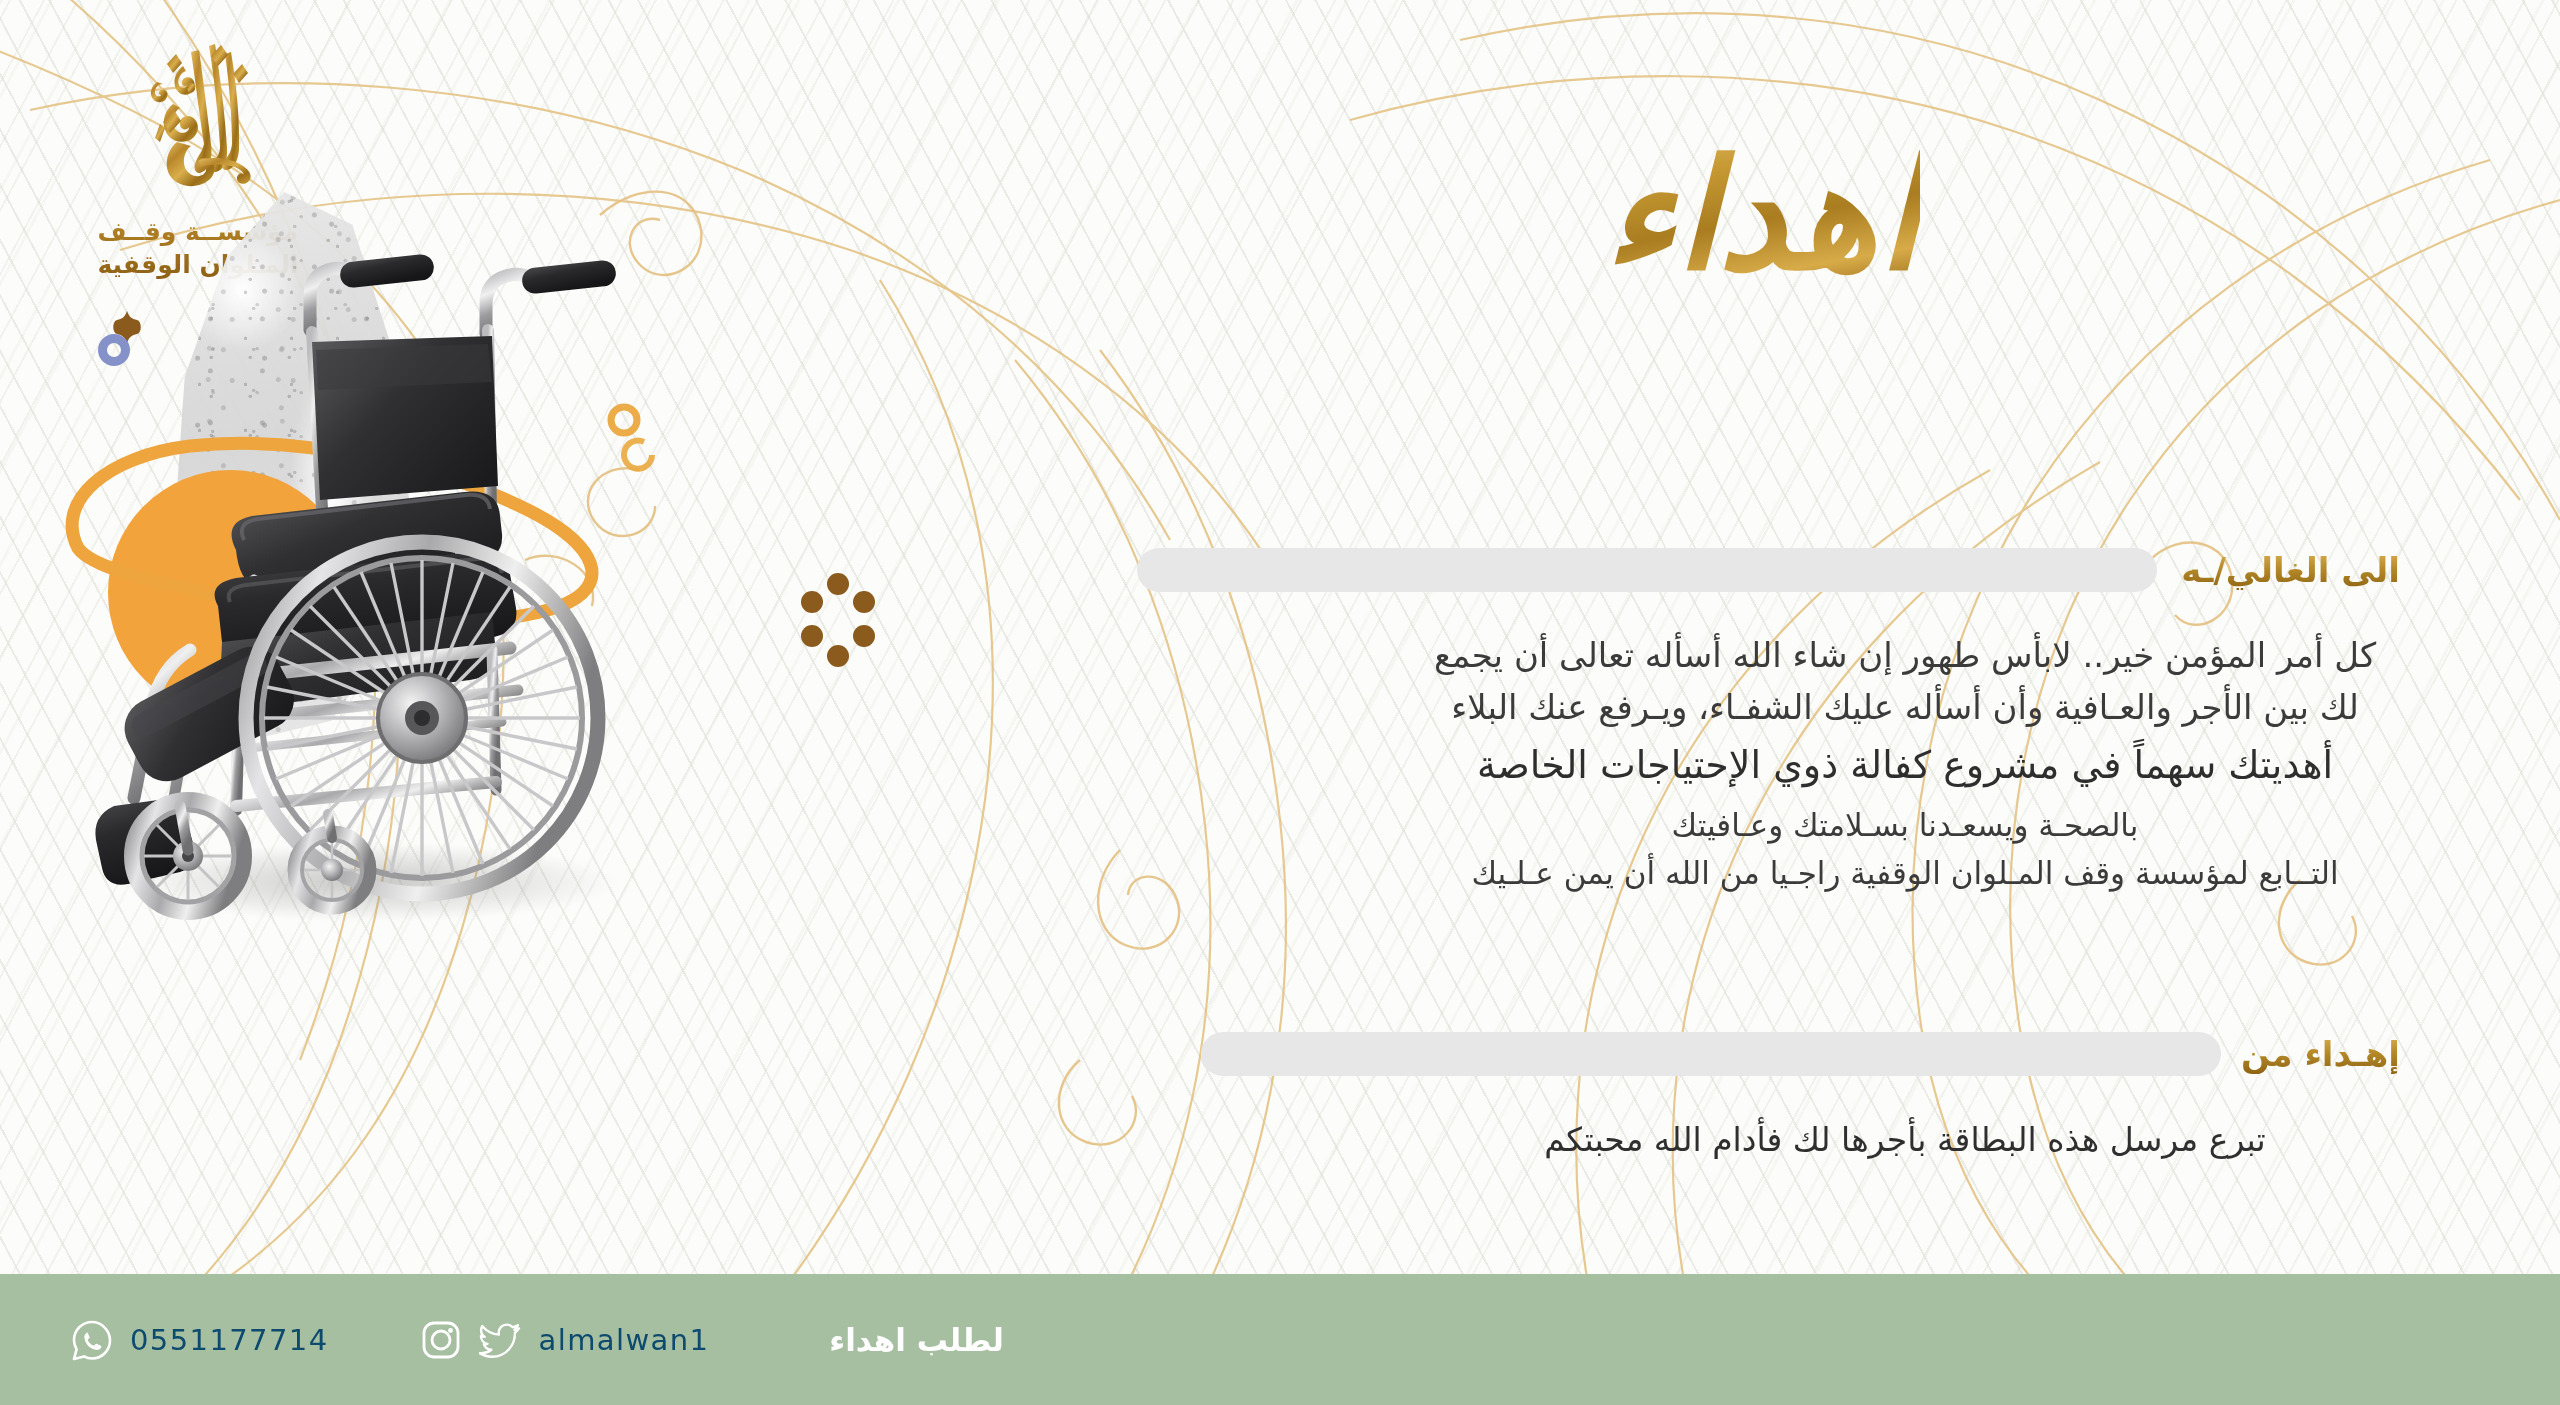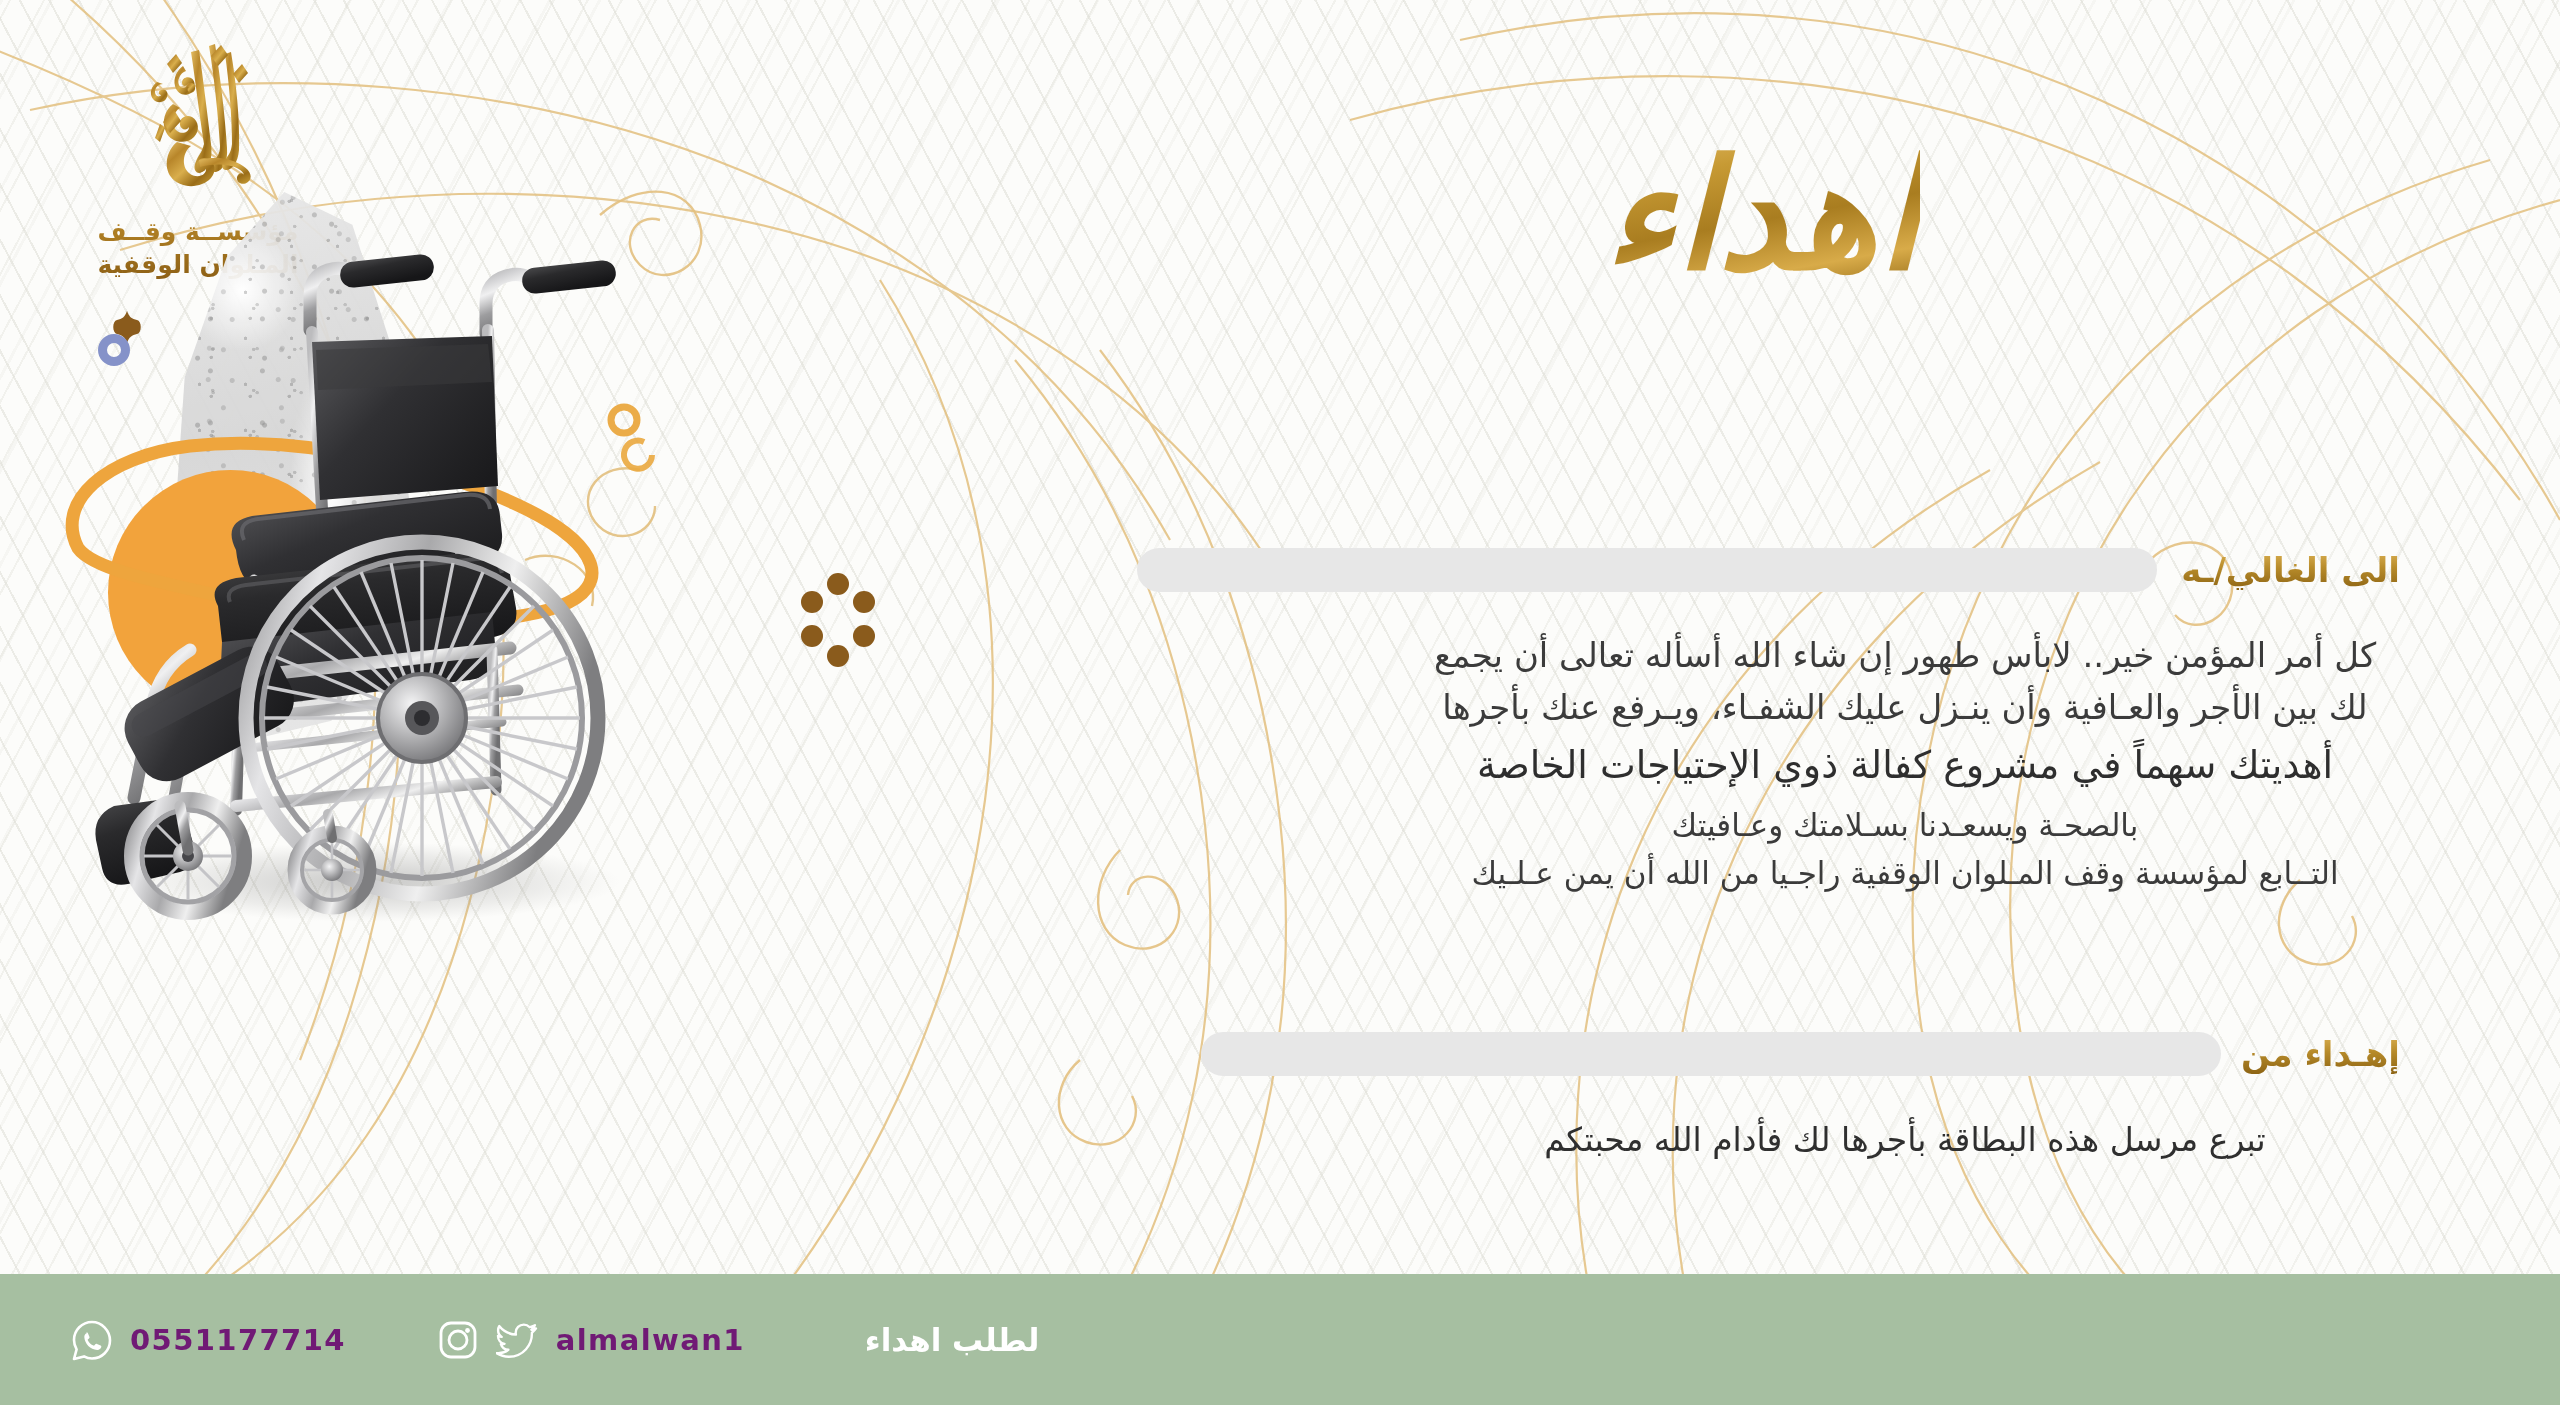--- a/index.html
+++ b/index.html
@@ -179,21 +179,21 @@
     display:flex; align-items:center;
     direction:ltr;
     padding-left:70px;
     gap:0;
   }
   .f-item{ display:flex; align-items:center; gap:16px; }
   .f-item + .f-item{ margin-left:90px; }
   .f-icon{ width:44px; height:44px; display:block; flex:0 0 auto; }
   .f-icon svg{ width:100%; height:100%; display:block; }
   .f-text{
-    color:#701a75; font-size:29px; font-weight:700; letter-spacing:1.4px;
+    color:#0c4a6e; font-size:29px; font-weight:400; letter-spacing:1.4px;
     white-space:nowrap;
     font-family:"DejaVu Sans","Liberation Sans",sans-serif;
   }
   .f-cta{
     margin-left:120px;
     color:#ffffff; font-size:31px; font-weight:700;
     direction:rtl; white-space:nowrap;
   }
 </style>
 </head>
@@ -452,21 +452,21 @@
 
     <div class="headline">اهداء</div>
 
     <div class="field-row row-to">
       <div class="field-label">الى الغالي/ـه</div>
       <div class="field-blank"></div>
     </div>
 
     <div class="body-text">
       <p>كل أمر المؤمن خير.. لابأس طهور إن شاء الله  أسأله تعالى أن يجمع</p>
-      <p>لك بين الأجر والعـافية وأن ينـزل عليك الشفـاء، ويـرفع عنك بأجرها</p>
+      <p>لك بين الأجر والعـافية وأن أسأله عليك الشفـاء، ويـرفع عنك البلاء</p>
       <p class="emph">أهديتك سهماً في مشروع كفالة ذوي الإحتياجات الخاصة</p>
       <p class="tail">بالصحـة ويسعـدنا بسـلامتك وعـافيتك</p>
       <p class="tail">التــابع لمؤسسة وقف المـلوان الوقفية راجـيا من الله أن يمن عـلـيك</p>
     </div>
 
     <div class="field-row row-from">
       <div class="field-label">إهـداء من</div>
       <div class="field-blank"></div>
     </div>
 

